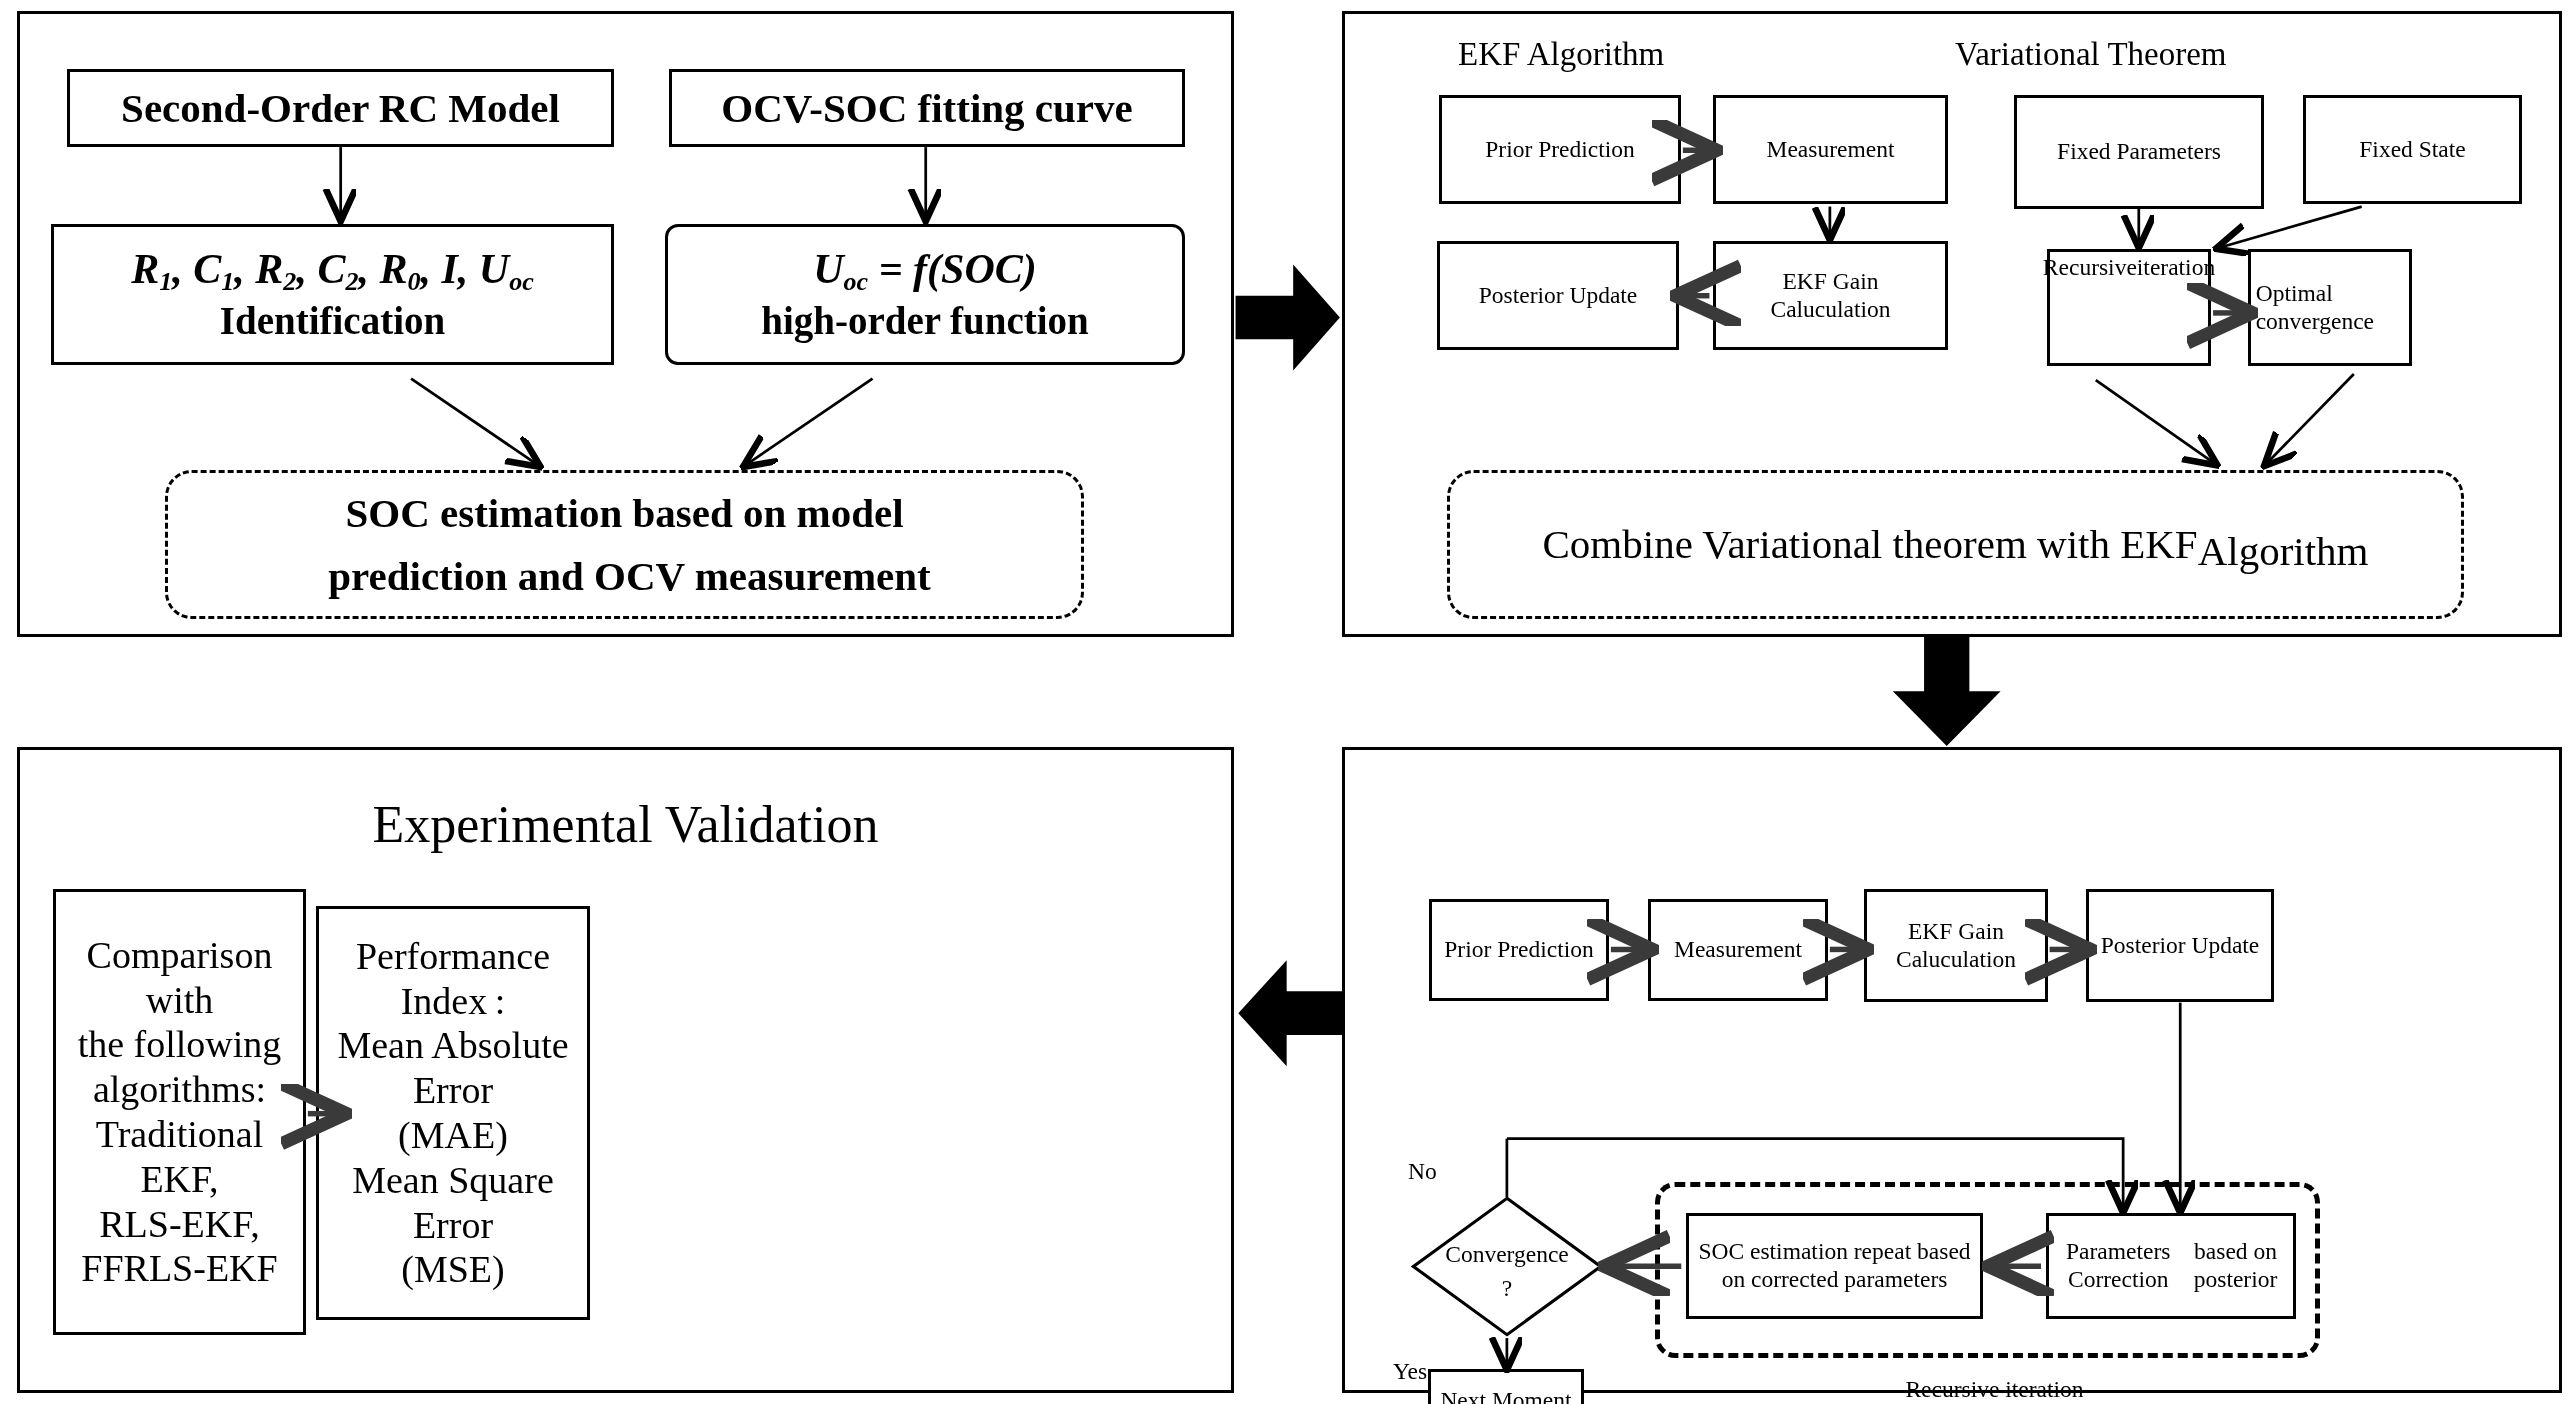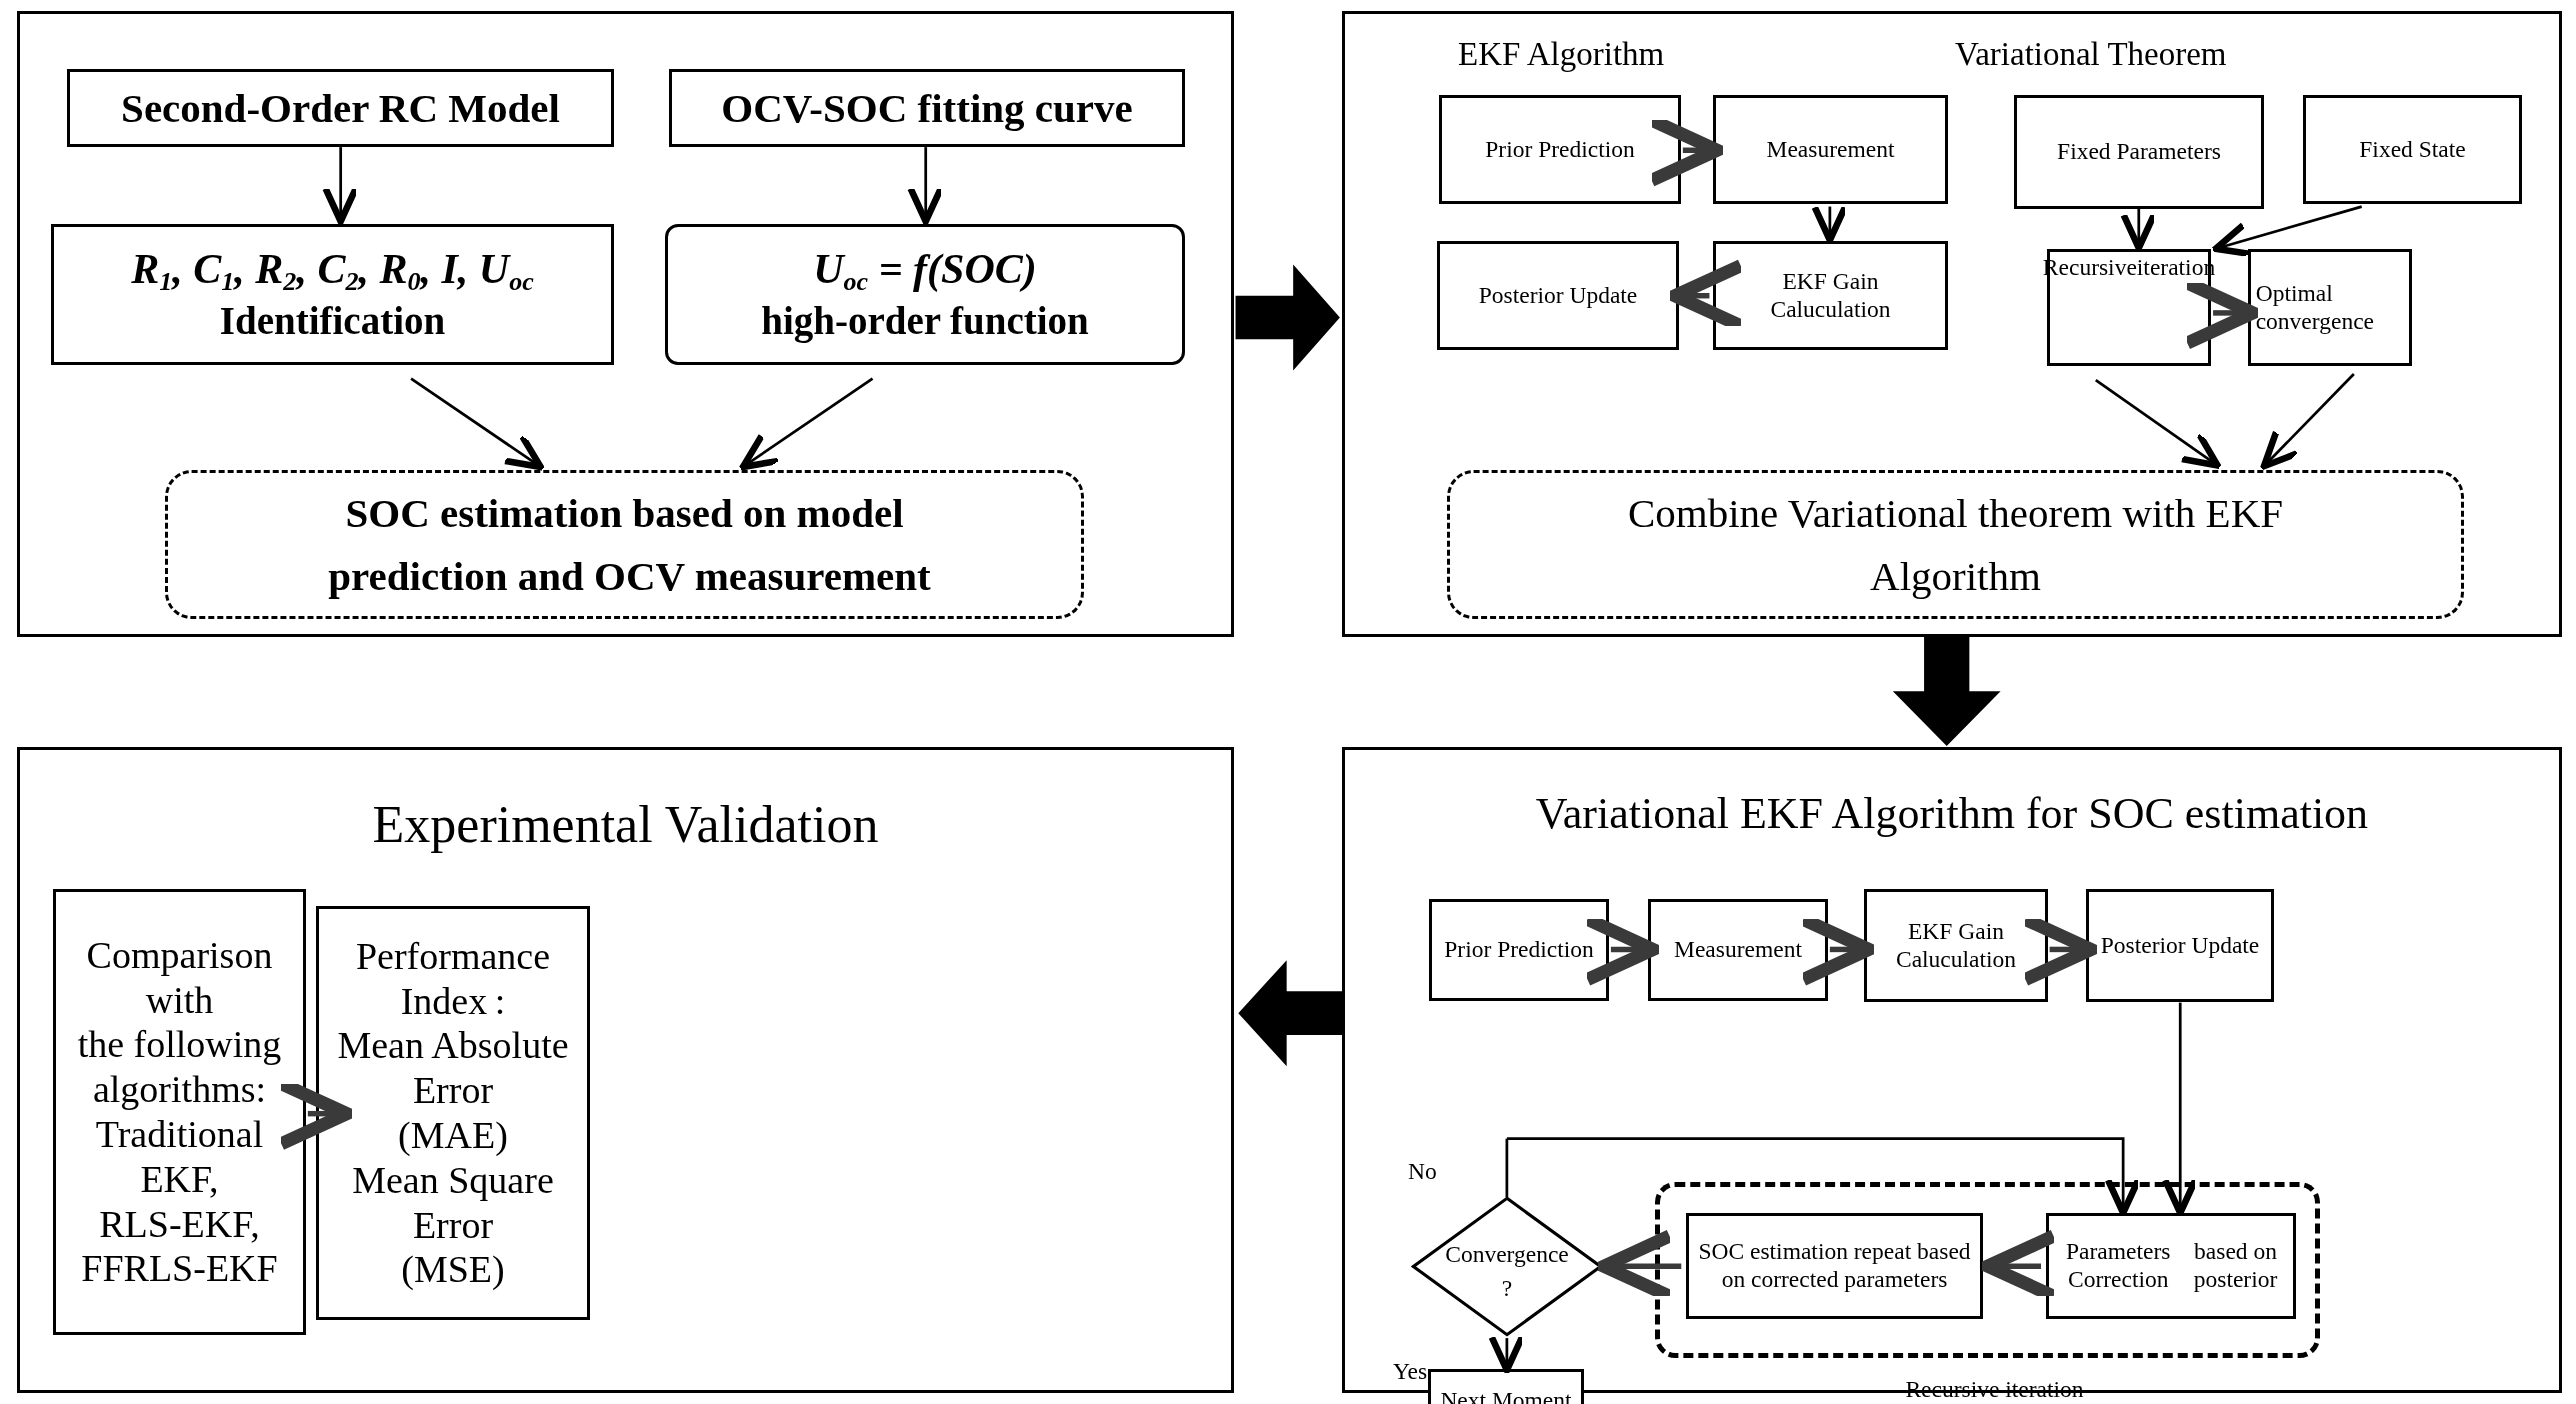--- a/index.html
+++ b/index.html
@@ -33,21 +33,21 @@
   #t-ekf    {left:113px; top:22px;  font-size:33px;}
   #t-var    {left:610px; top:22px;  font-size:33px;}
   #b-prior1 {left:94px; top:81px; width:242px;height:109px; font-size:23.5px;}
   #b-meas1  {left:368px; top:81px; width:235px;height:109px; font-size:23.5px;}
   #b-post1  {left:92px; top:227px; width:242px;height:109px; font-size:23.5px;}
   #b-gain1  {left:368px; top:227px; width:235px;height:109px; font-size:23.5px;flex-direction:column;}
   #b-fixp   {left:669px; top:81px; width:250px;height:114px; font-size:23.5px;}
   #b-fixs   {left:958px;top:81px; width:219px;height:109px; font-size:23.5px;}
   #b-recit  {left:702px; top:235px; width:164px;height:117px; font-size:23.5px;flex-direction:row;align-items:flex-start;}
   #b-optcon {left:903px;top:235px; width:164px;height:117px; font-size:23.5px;flex-direction:column;align-items:flex-start;}
-  #b-combine{left:102px; top:456px; width:1017px;height:149px;font-size:41px;flex-direction:column;
+  #b-combine{left:102px; top:456px; width:1017px;height:149px;font-size:41px;
              border:3.9px dashed #000;border-radius:26.6px;}
 
   
   #t-exp    {left:0;right:0;top:45px;font-size:52px;}
   #b-compare{left:33px; top:139px; width:253px;height:446px; font-size:38px;flex-direction:column;}
   #b-perf   {left:296px; top:156px; width:274px;height:414px; font-size:38px;flex-direction:column;}
 
   
   #t-vekf   {left:0;right:0;top:38px;font-size:44px;}
   #b-prior2 {left:84px; top:149px; width:180px;height:102px;font-size:23.5px;}
@@ -193,21 +193,20 @@
       <marker id="ah3" markerWidth="13" markerHeight="13" refX="10" refY="5.5" orient="auto">
         <path d="M0,0 L12,5.5 L0,11" fill="none" stroke="#3a3a3a" stroke-width="2.4"></path>
       </marker>
     </defs>
     <path class="ln-thick" d="M368,465 L404,465" marker-end="url(#ah3)"></path>
   </svg>
 </div>
 
 <div class="panel" id="panel-br">
 
-  <div class="ttl" id="t-vekf">Variational EKF Algorithm for SOC estimation</div>
 
   <div class="box" id="b-prior2">Prior Prediction</div>
   <div class="box" id="b-meas2">Measurement</div>
   <div class="box" id="b-gain2">
     <div>EKF Gain</div>
     <div>Caluculation</div>
   </div>
   <div class="box" id="b-post2">Posterior Update</div>
 
   <div id="dashbox"></div>

